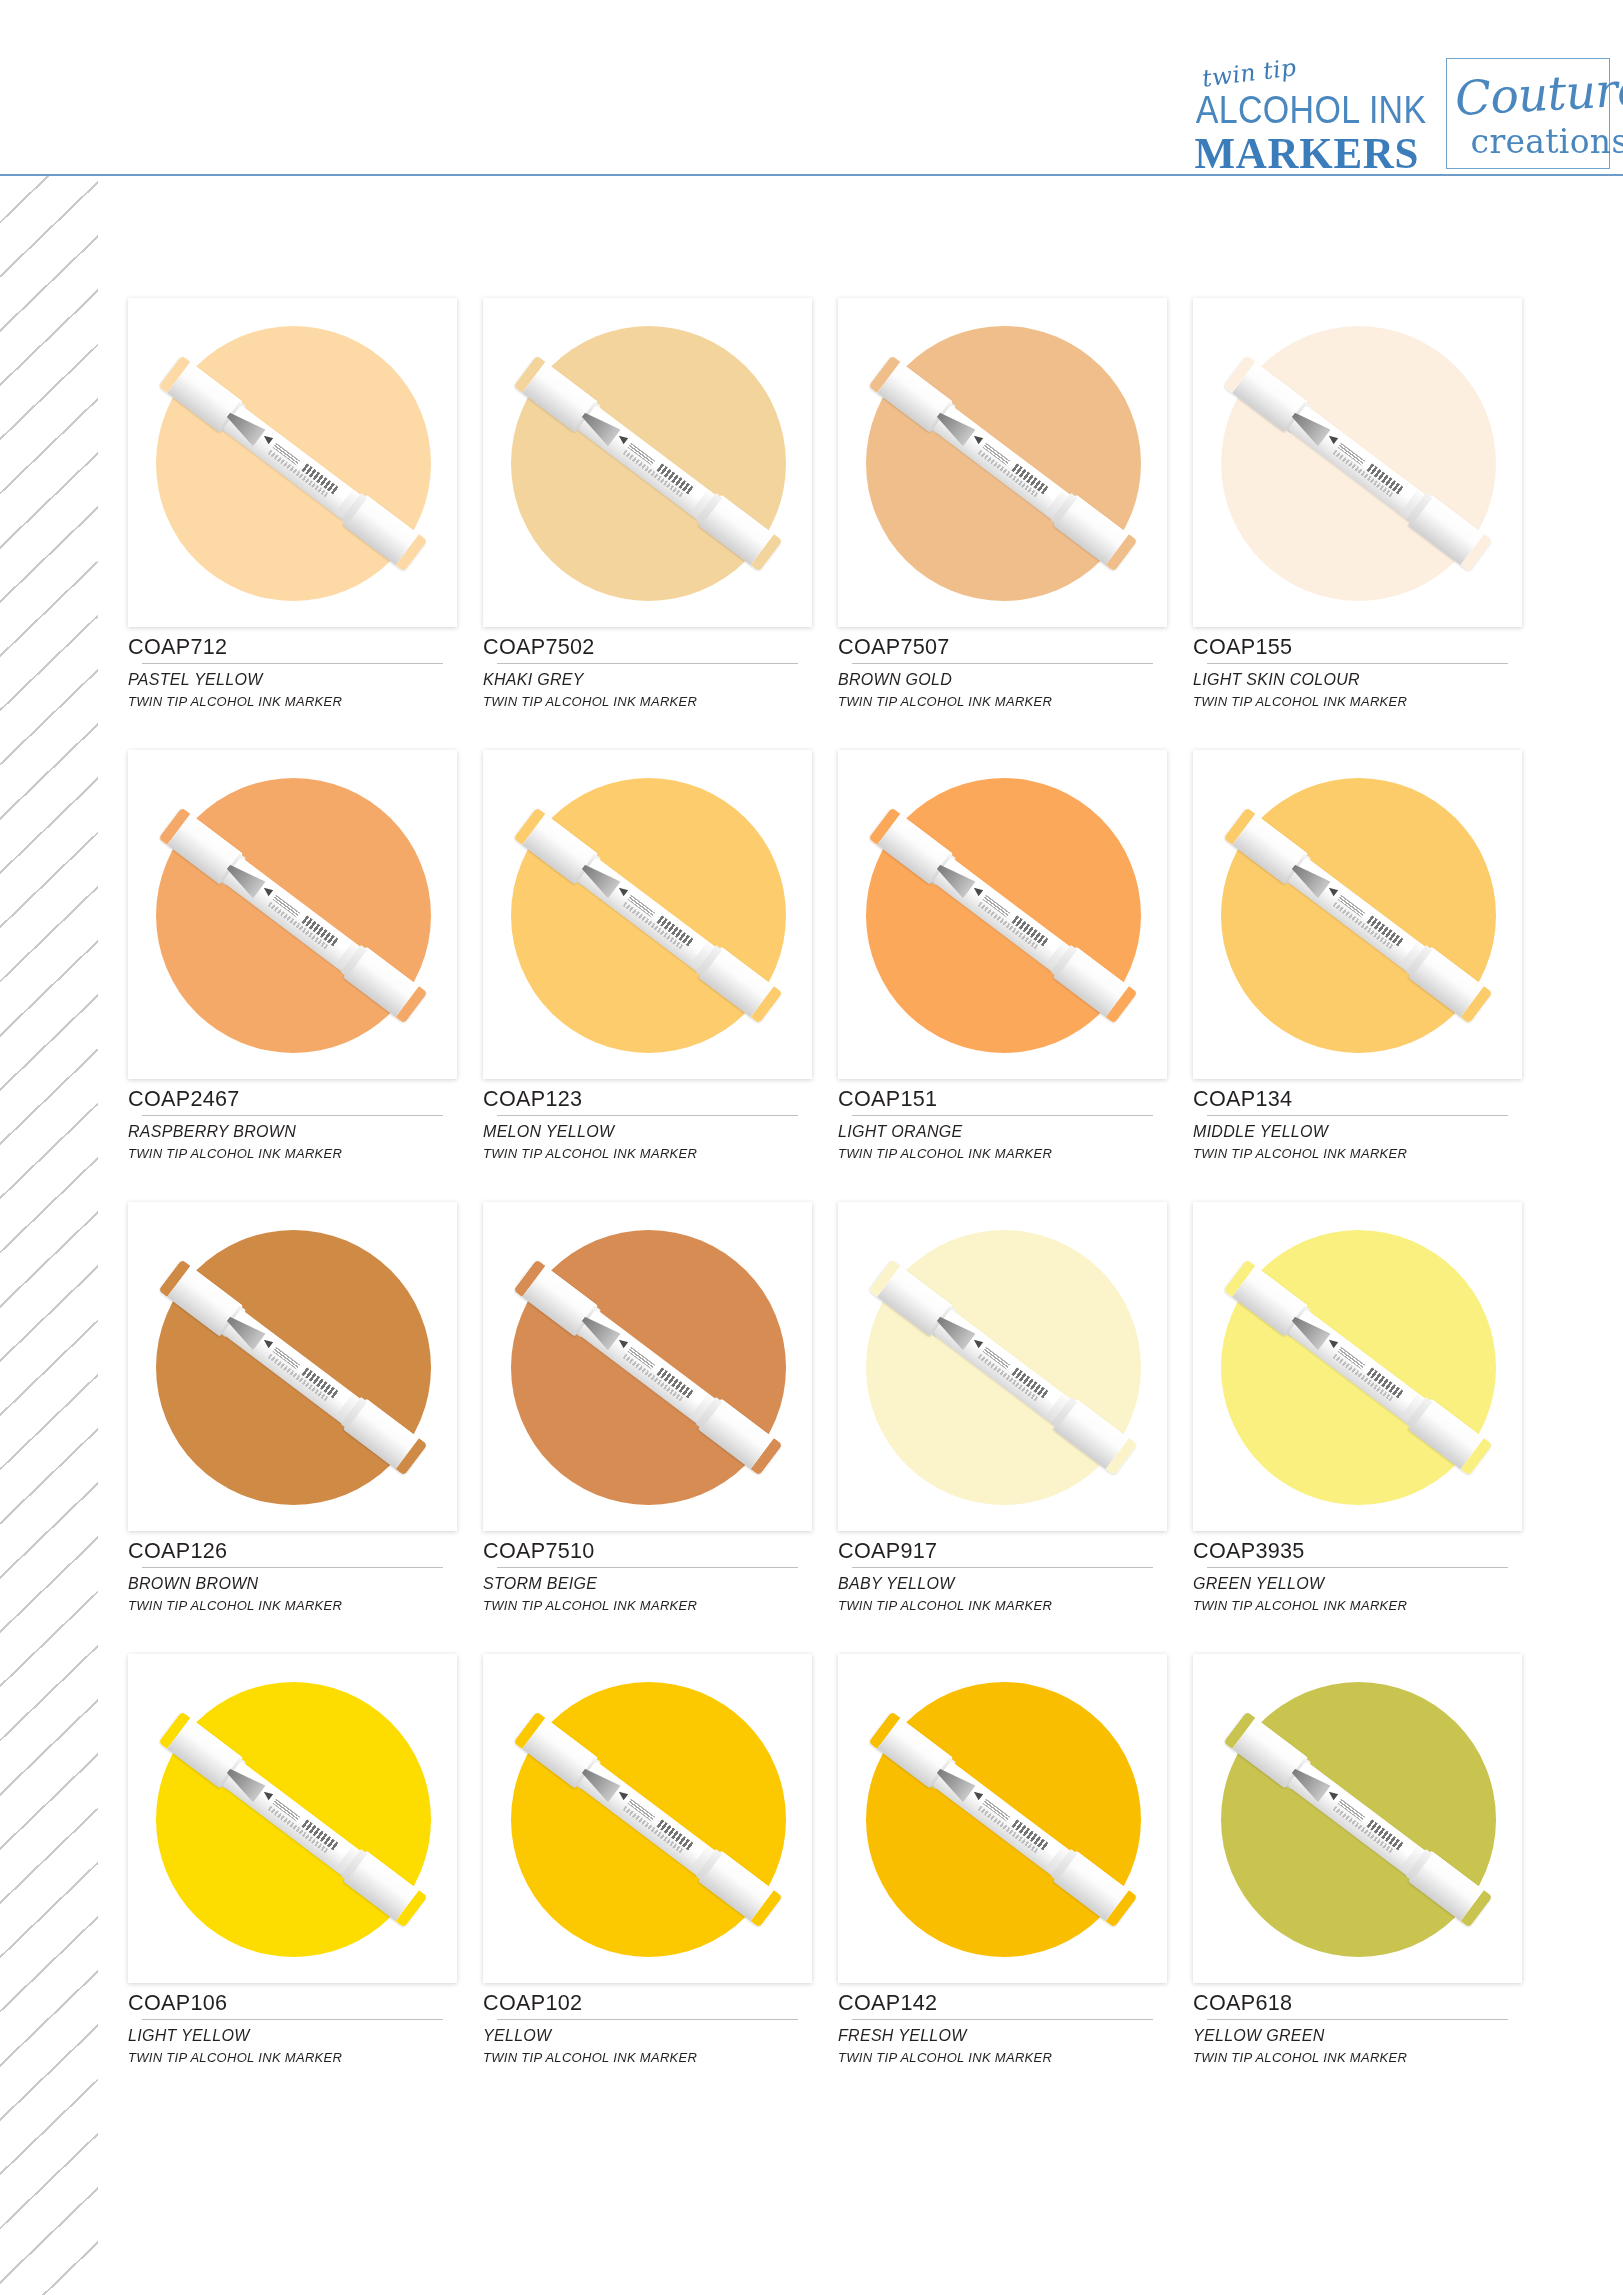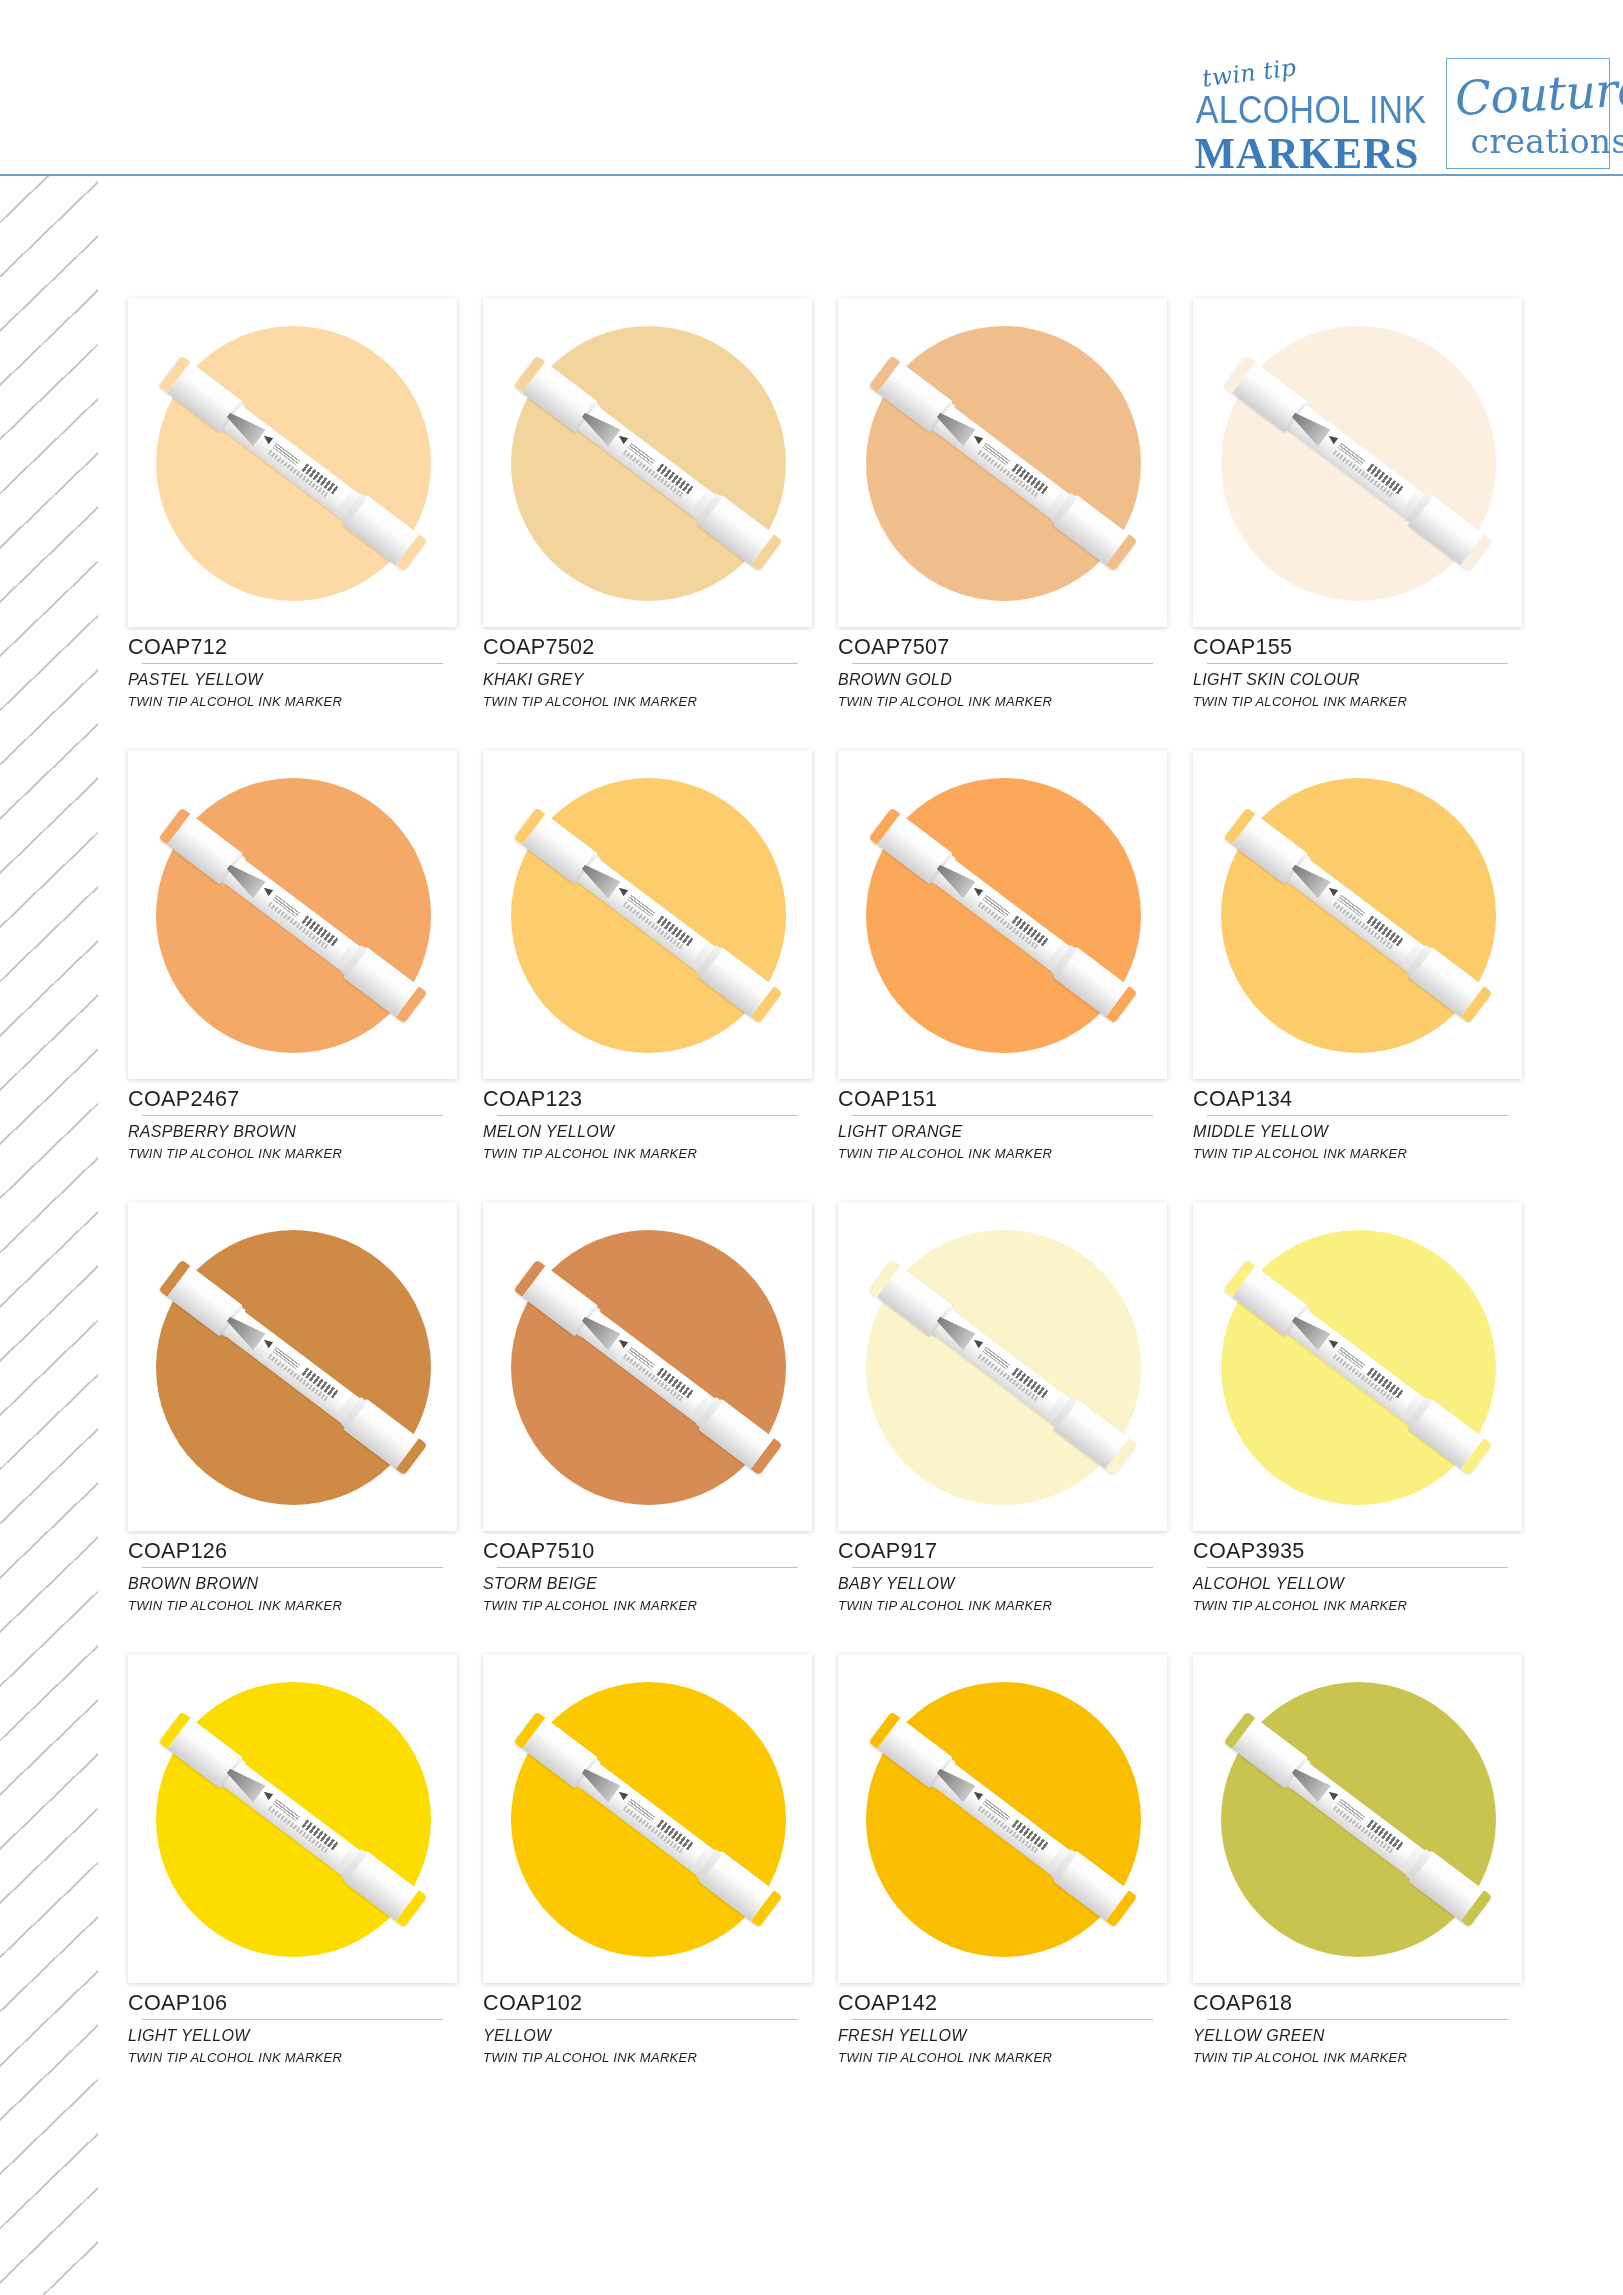--- a/index.html
+++ b/index.html
@@ -653,21 +653,21 @@
             <div class="mk-label-a"></div>
             <div class="mk-label-b"></div>
             <div class="mk-label-c"></div>
             <div class="mk-taper"></div>
             <div class="mk-cap-right" style="border-right: 11px solid rgb(250, 240, 128);"></div>
           </div>
         </div>
         <div class="caption">
           <div class="code">COAP3935</div>
           <div class="code-rule"></div>
-          <div class="colour-name">ALCOHOL YELLOW</div>
+          <div class="colour-name">GREEN YELLOW</div>
           <div class="subtitle">TWIN TIP ALCOHOL INK MARKER</div>
         </div>
       </div>
       <div class="card">
         <div class="swatch-box">
           <div class="swatch-circle" style="background: rgb(253, 220, 0);"></div>
           <div class="marker">
             <div class="mk-cap-left" style="border-left: 11px solid rgb(253, 220, 0);"></div>
             <div class="mk-barrel"></div>
             <div class="mk-nib-grey"></div>

